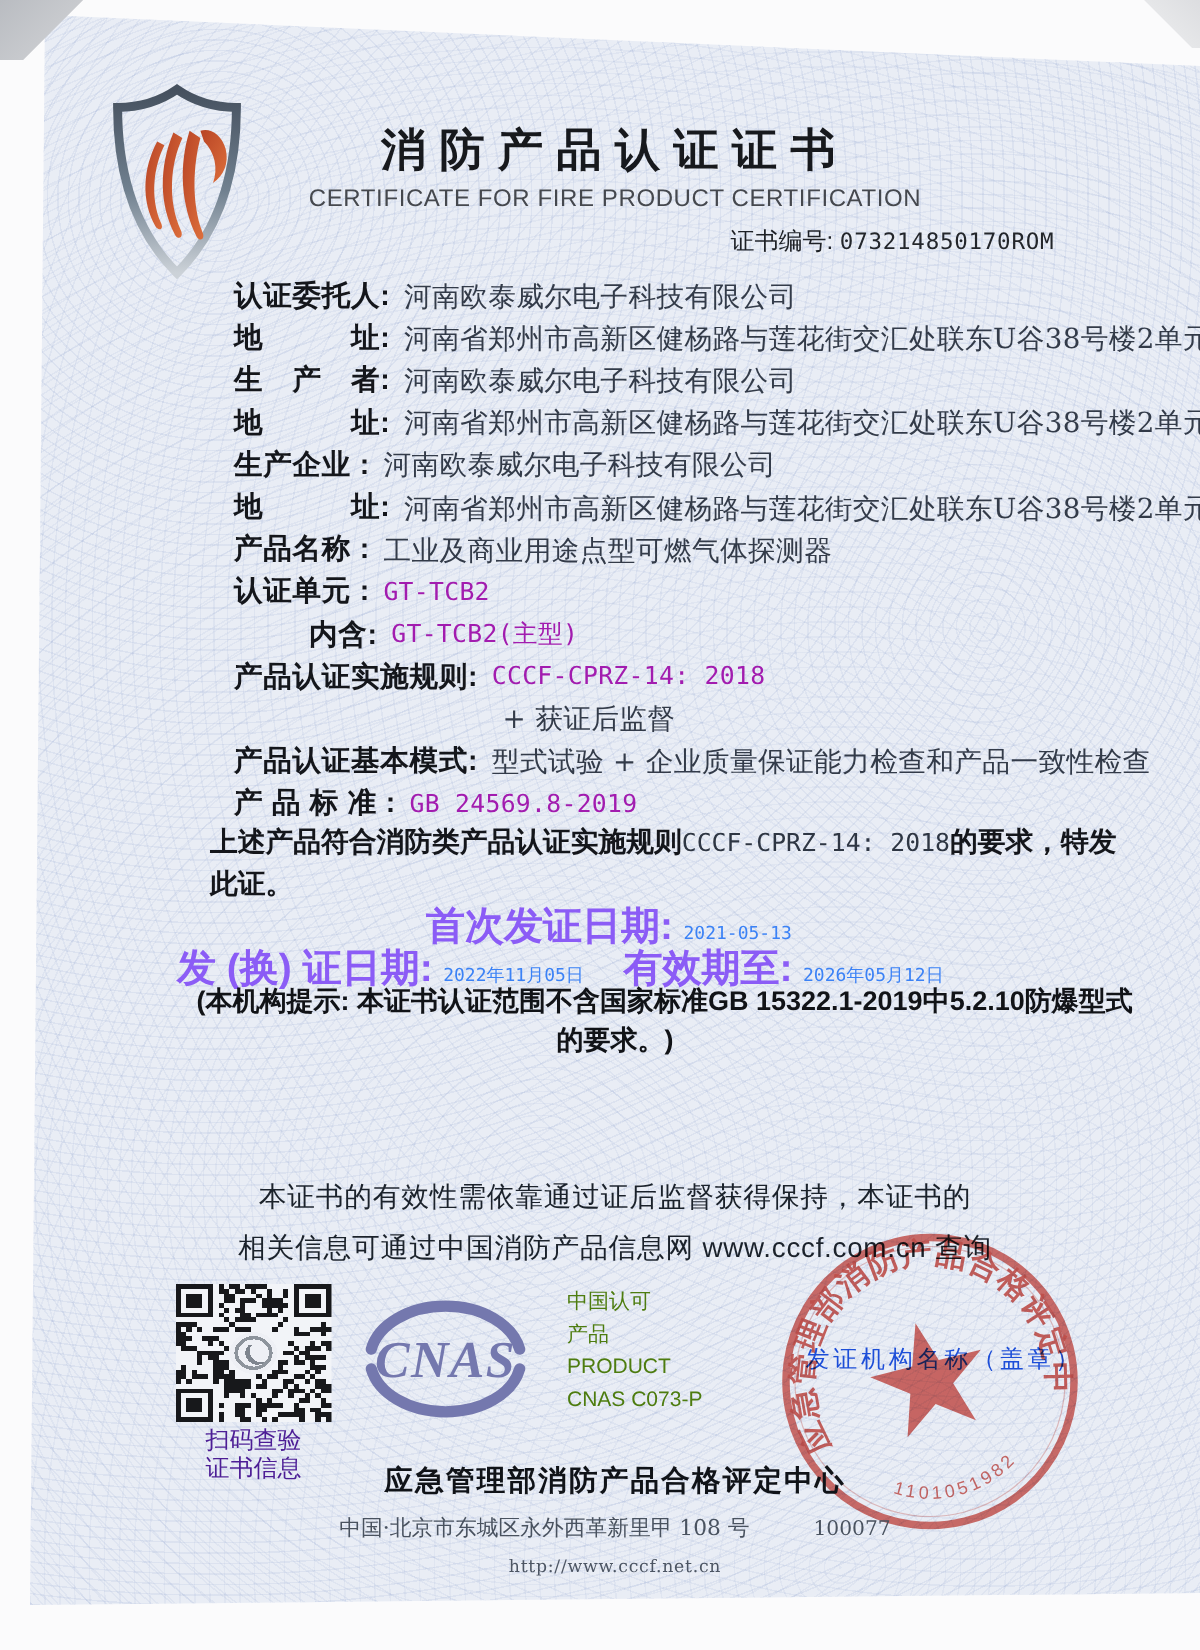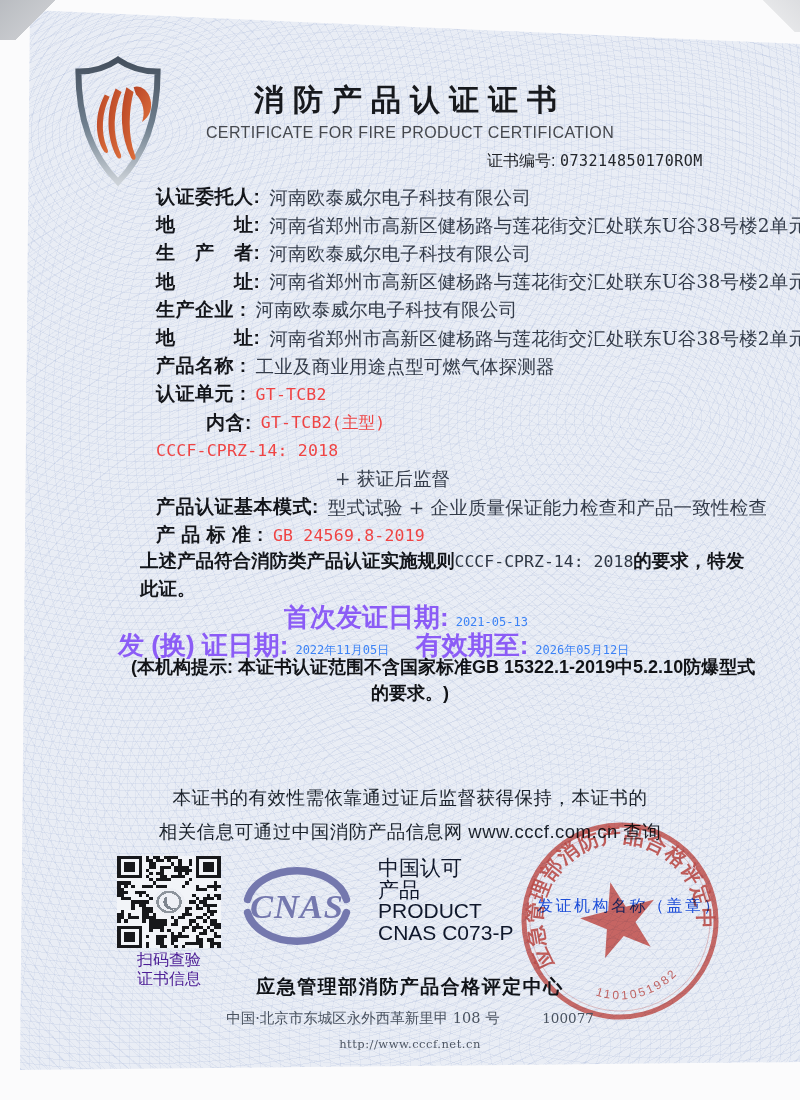--- a/index.html
+++ b/index.html
@@ -24,21 +24,21 @@
     font-family:"DejaVu Serif",serif;font-size:30px;font-weight:600;letter-spacing:9px;color:#17191d;}
   .subtitle{position:absolute;left:0;top:124px;width:820px;text-align:center;
     font-size:16px;letter-spacing:.4px;color:#45484e;}
   .certno{position:absolute;left:487px;top:151px;font-size:16px;color:#1d2025;white-space:nowrap;}
   .certno .num{font-family:"DejaVu Sans Mono",monospace;font-size:15px;letter-spacing:.5px;color:#23262b;}
 
   .fields{position:absolute;left:156px;top:183px;width:640px;}
   .frow{height:28.2px;display:flex;align-items:center;white-space:nowrap;}
   .flabel{font-weight:bold;font-size:19px;color:#14161b;letter-spacing:.5px;margin-right:9px;flex:none;}
   .fval{font-family:"DejaVu Serif",serif;font-size:18.5px;color:#333b49;letter-spacing:.2px;}
-  .fval.mono{font-family:"DejaVu Sans Mono",monospace;font-size:16.5px;color:#ef4444;}
+  .fval.mono{font-family:"DejaVu Sans Mono",monospace;font-size:16.5px;color:#a21caf;}
   .frow.indent-inner{padding-left:50px;}
   .frow.indent-cont{padding-left:170px;}
 
   .compliance{position:absolute;left:140px;top:547px;width:630px;line-height:27px;
     font-size:18.5px;font-weight:bold;color:#14161b;}
   .compliance .code{font-family:"DejaVu Sans Mono",monospace;font-weight:normal;font-size:16.5px;color:#2e3643;}
 
   .iss{white-space:nowrap;}
   .iss .lab{font-weight:bold;font-size:26px;color:#8b5cf6;}
   .iss .val{font-family:"DejaVu Sans Mono",monospace;font-size:12px;color:#3b82f6;margin-left:7px;}
@@ -48,21 +48,21 @@
   .remark1{position:absolute;left:131px;top:655px;font-size:18px;font-weight:bold;color:#111317;white-space:nowrap;}
   .remark2{position:absolute;left:0;top:681px;width:820px;text-align:center;font-size:18px;font-weight:bold;color:#111317;}
 
   .statement{position:absolute;left:0;top:781px;width:820px;text-align:center;
     font-size:18.5px;font-weight:500;color:#1b222b;line-height:34px;letter-spacing:.5px;}
 
   .qr{position:absolute;left:117px;top:856px;width:104px;height:92px;}
   .qr-caption{position:absolute;left:107px;top:950px;width:124px;text-align:center;
     font-family:"DejaVu Serif",serif;font-size:16px;color:#4c1d95;line-height:19px;}
   .cnas{position:absolute;left:241px;top:860px;width:112px;height:92px;}
-  .cnas-text{position:absolute;left:378px;top:857px;font-size:21px;color:#0f172a;line-height:21.5px;}
+  .cnas-text{position:absolute;left:378px;top:857px;font-size:14px;color:#4d7c0f;line-height:21.5px;}
   .issuer-ph{position:absolute;left:537px;top:896px;font-size:16px;color:#1d4ed8;letter-spacing:2.5px;white-space:nowrap;}
   .stamp{position:absolute;left:503px;top:804px;width:234px;height:234px;
     transform:rotate(-14deg);mix-blend-mode:multiply;opacity:.92;}
 
   .footer-org{position:absolute;left:0;top:974px;width:820px;text-align:center;
     font-size:19px;font-weight:bold;letter-spacing:1.5px;color:#101318;}
   .footer-addr{position:absolute;left:0;top:1009px;width:820px;text-align:center;
     font-family:"DejaVu Serif",serif;font-size:14.5px;color:#49525f;}
   .footer-addr .post{margin-left:38px;font-size:13.5px;}
   .footer-url{position:absolute;left:0;top:1037px;width:820px;text-align:center;
@@ -134,20 +134,21 @@
       </div>
     <div class="frow">
         <span class="flabel">认证单元 :</span>
         <span class="fval mono">GT-TCB2</span>
       </div>
     <div class="frow indent-inner">
         <span class="flabel">内含:</span>
         <span class="fval mono">GT-TCB2(主型)</span>
       </div>
     <div class="frow">
+        <span class="flabel">产品认证实施规则:</span>
         <span class="fval mono">CCCF-CPRZ-14: 2018</span>
       </div>
     <div class="frow indent-cont">
         <span class="flabel"></span>
         <span class="fval">+ 获证后监督</span>
       </div>
     <div class="frow">
         <span class="flabel">产品认证基本模式:</span>
         <span class="fval">型式试验 + 企业质量保证能力检查和产品一致性检查</span>
       </div>

